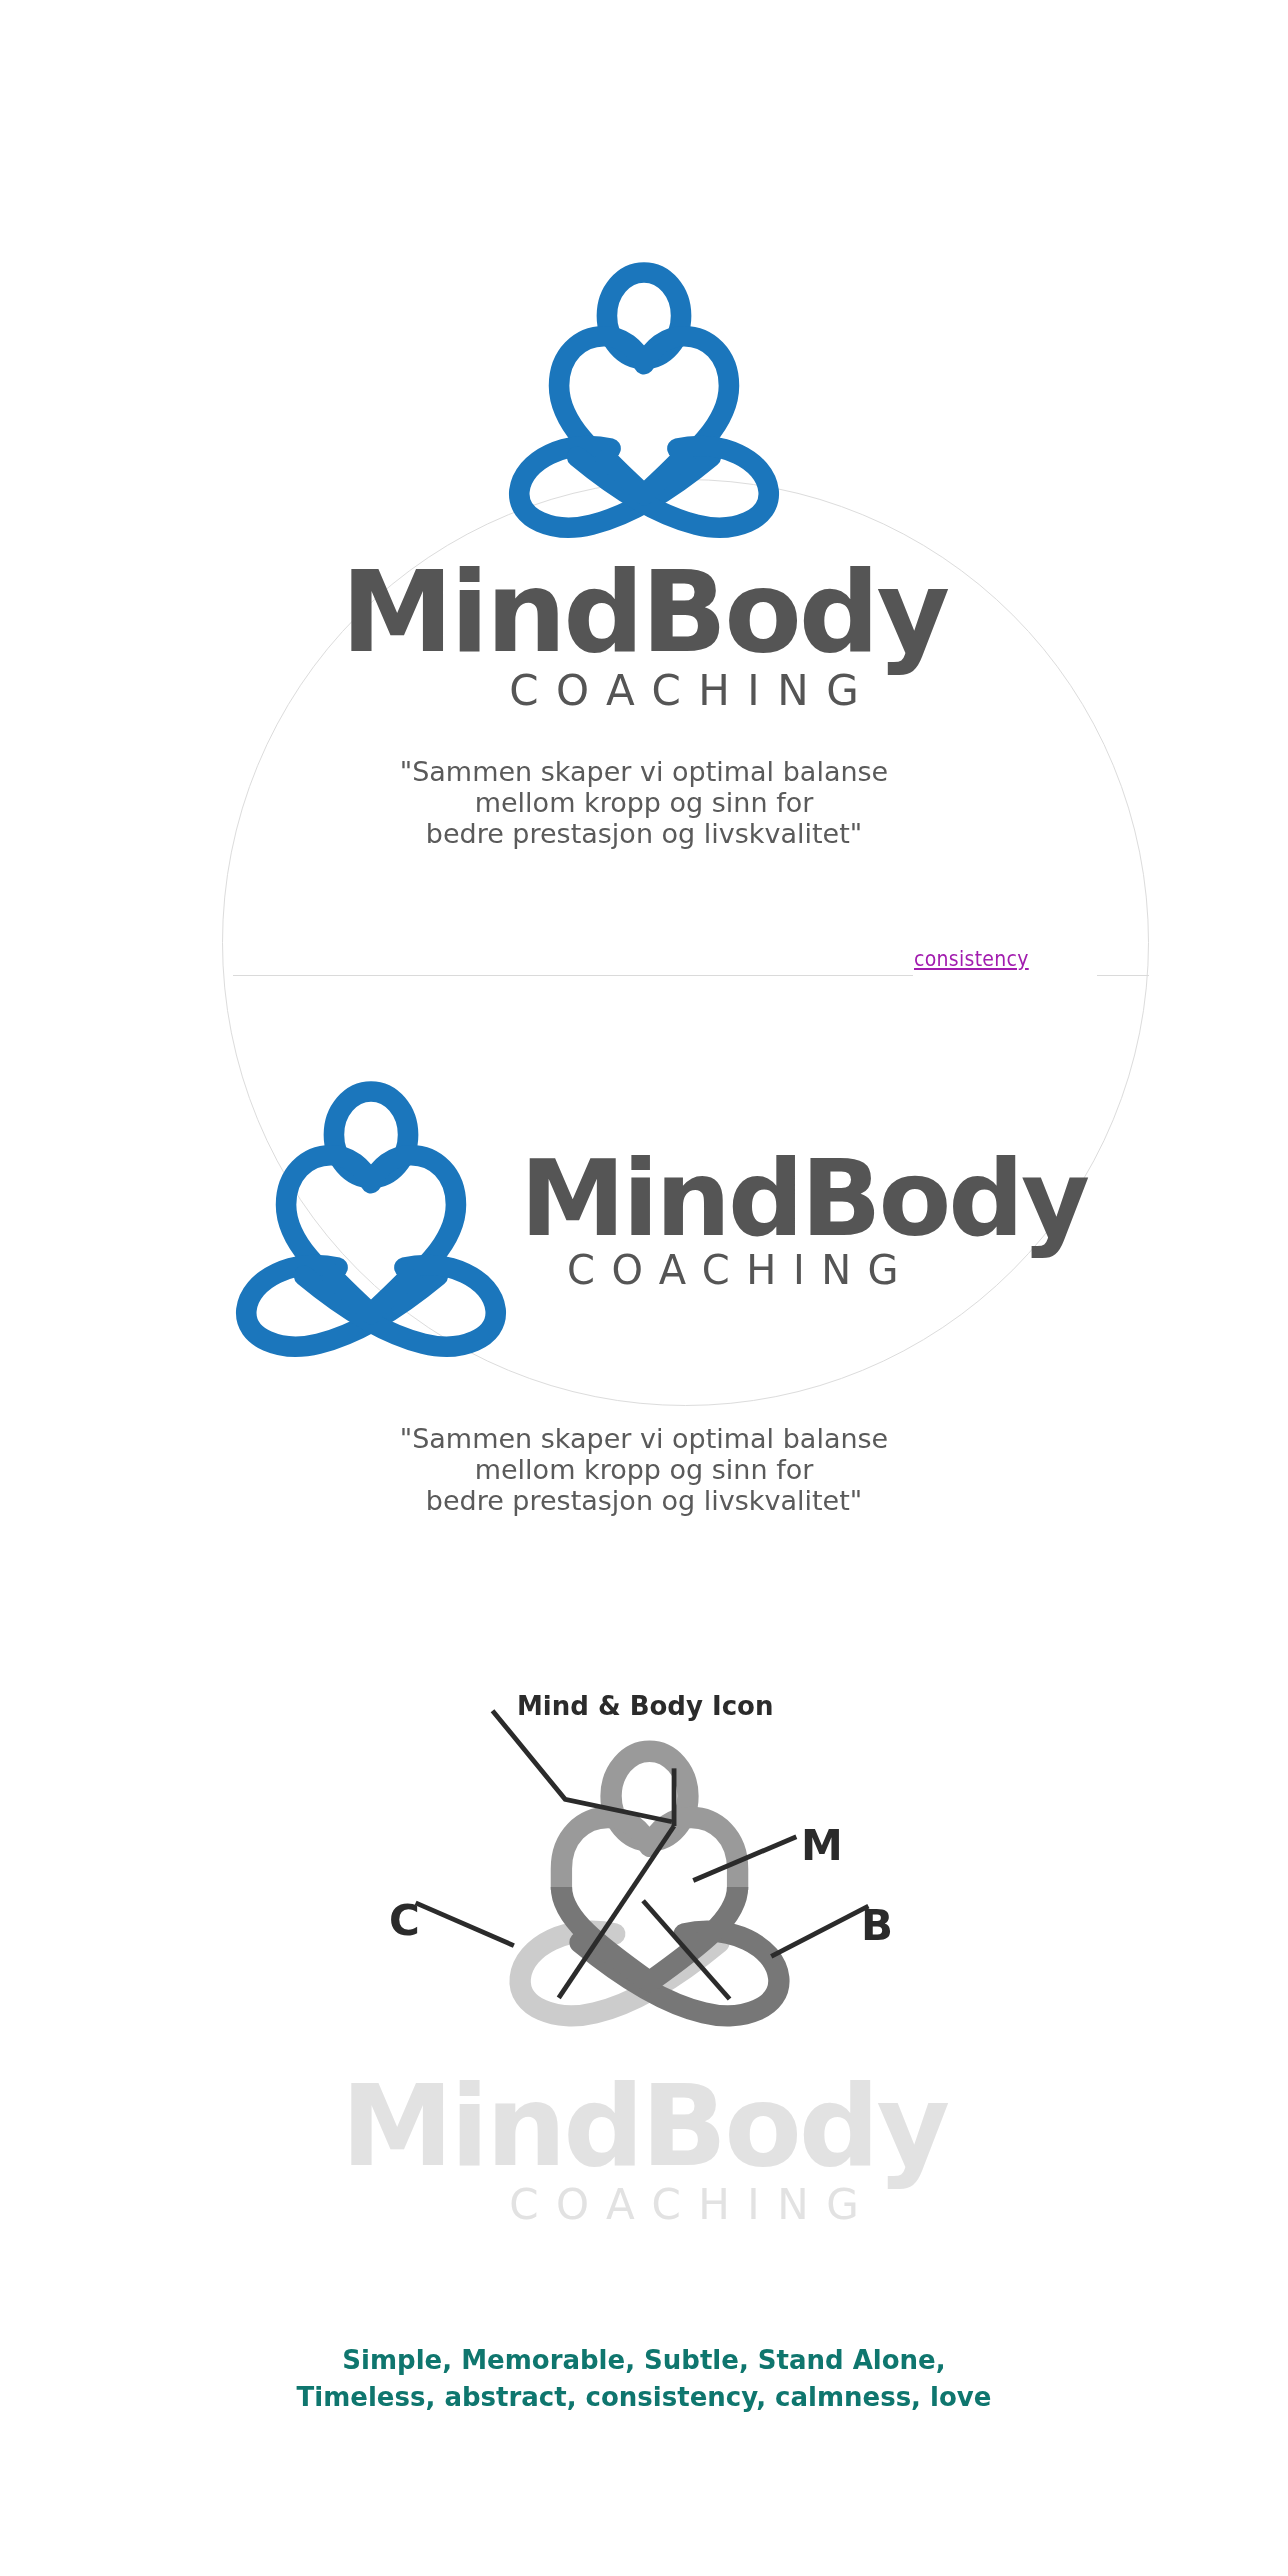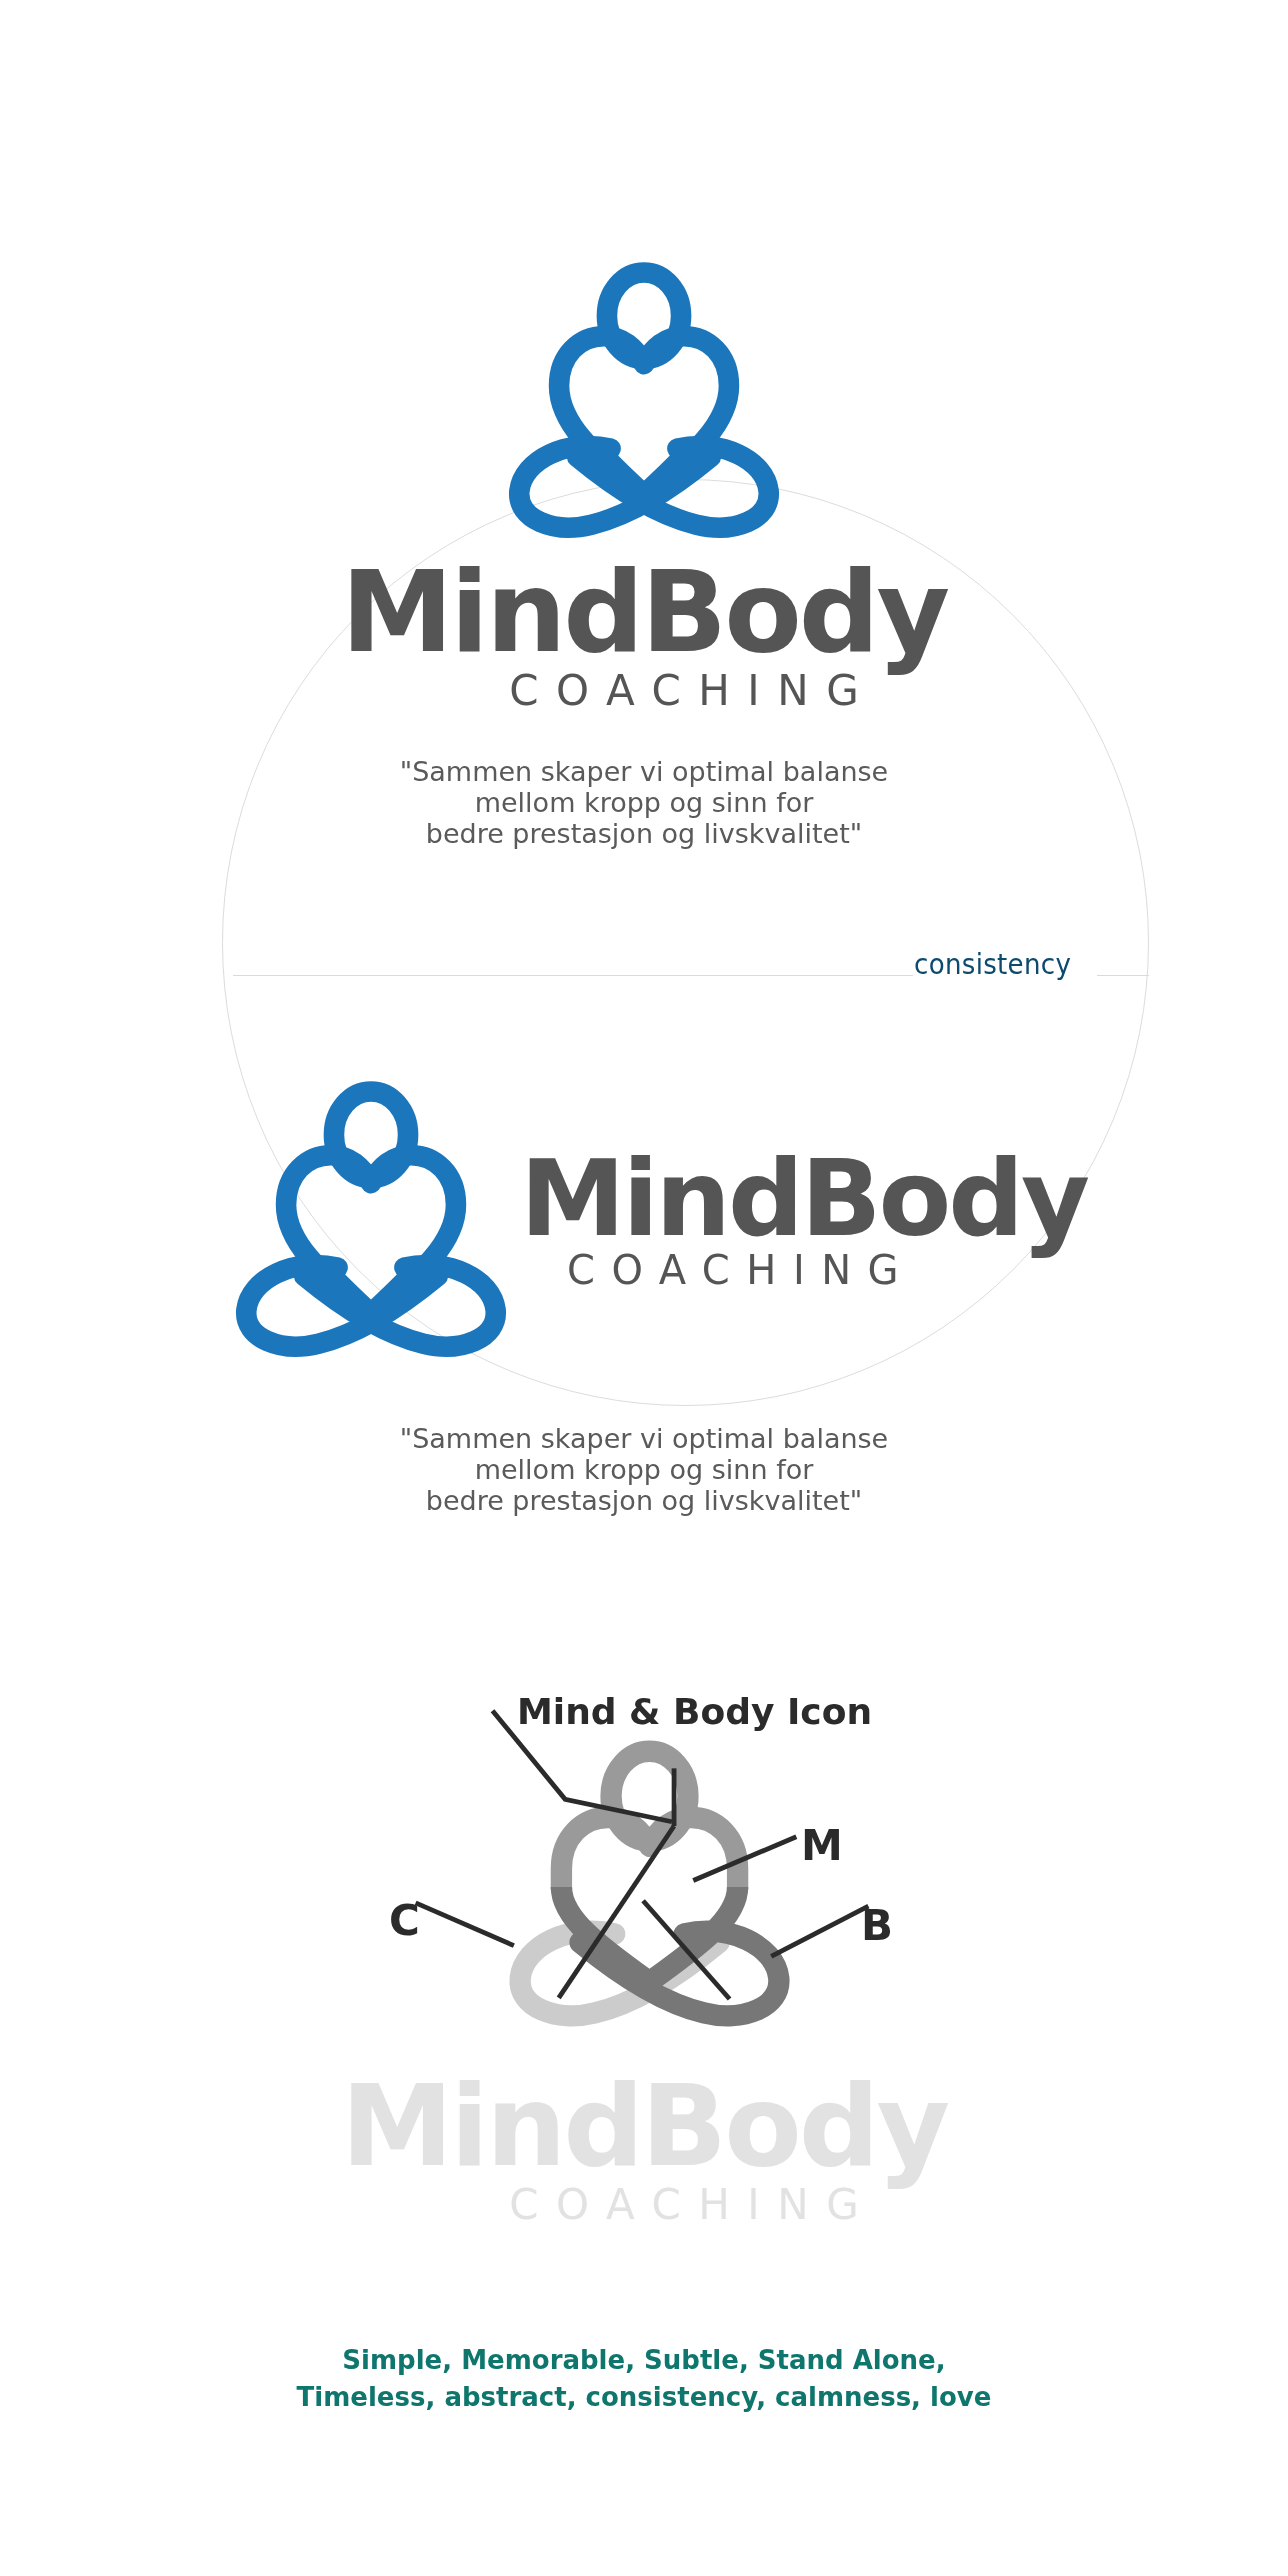--- a/index.html
+++ b/index.html
@@ -52,26 +52,27 @@
     left: 1097px;
     top: 975px;
     width: 52px;
     height: 1px;
     background: #dadada;
   }
   .consistency-label {
     position: absolute;
     left: 914px;
     top: 947px;
-    font-size: 29px;
-    color: #0c4a6e;
+    font-size: 21px;
+    color: #a21caf;
     letter-spacing: 0.3px;
     font-family: "DejaVu Sans", sans-serif;
     font-stretch: condensed;
     white-space: nowrap;
+    text-decoration: underline;
   }
 
   
   .wordmark {
     font-family: "DejaVu Sans", sans-serif;
     font-weight: bold;
     color: #555555;
     line-height: 0.9;
     white-space: nowrap;
   }
@@ -236,21 +237,21 @@
 
         <path d="M 258 288 L 420 472"></path>
 
         <path d="M 16 372 L -168 292"></path>
 
         <path d="M 498 392 L 680 298"></path>
       </g>
     </svg>
   </div>
 
-  <div class="anno-label" style="left:517px; top:1691px; font-size:36px;">Mind &amp; Body Icon</div>
+  <div class="anno-label" style="left:517px; top:1691px; font-size:26px;">Mind &amp; Body Icon</div>
 
   <div class="anno-label" style="left:801px; top:1821px; font-size:42px;">M</div>
 
   <div class="anno-label" style="left:389px; top:1896px; font-size:42px;">C</div>
 
   <div class="anno-label" style="left:861px; top:1901px; font-size:42px;">B</div>
 
   <div class="keywords">Simple, Memorable, Subtle, Stand Alone,
 Timeless, abstract, consistency, calmness, love</div>
 

